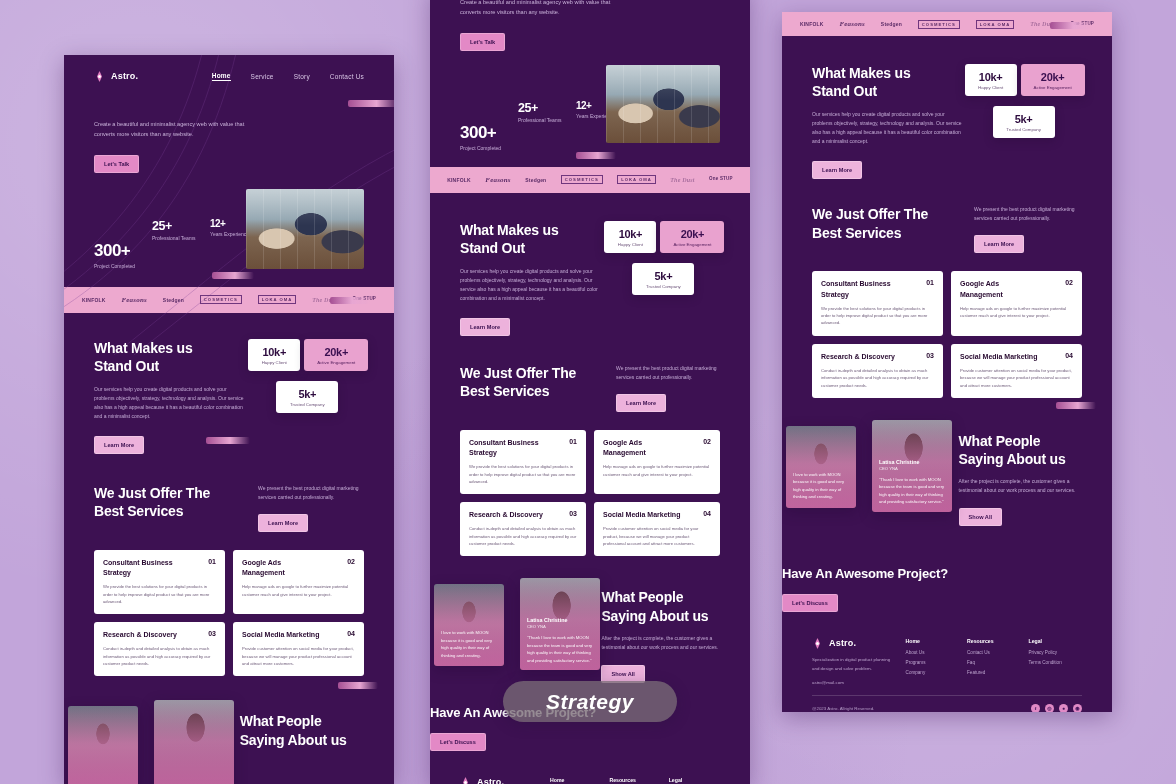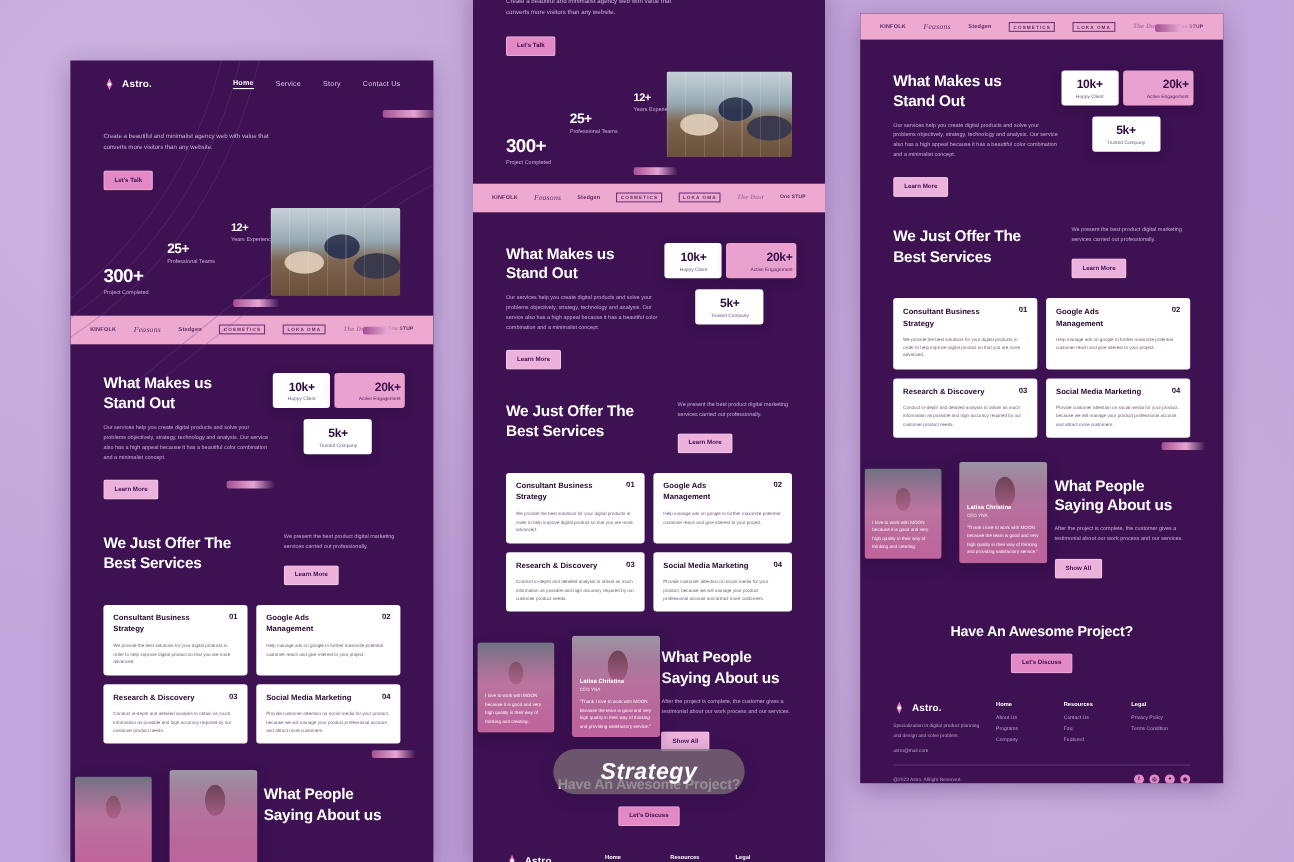--- a/index.html
+++ b/index.html
@@ -61,21 +61,21 @@
     border:1px solid rgba(255,255,255,.25); cursor:pointer;
   }
   .btn-pale{ background:#edb2dc; }
 
   .hero-stats{ position:relative; height:92px; margin-top:10px;}
   .stat{ position:absolute; }
   .stat .n{ color:#fff; font-weight:700; letter-spacing:-.5px;}
   .stat .l{ color:#c5acd6; font-size:5px; margin-top:2px;}
   .s1{ left:0;   bottom:6px; }  .s1 .n{ font-size:17px; }
   .s2{ left:58px; bottom:34px; } .s2 .n{ font-size:12.5px; }
-  .s3{ left:116px; bottom:54px; } .s3 .n{ font-size:10px; }
+  .s3{ left:116px; bottom:38px; } .s3 .n{ font-size:10px; }
 
   .hero-photo{
     position:absolute; right:0; bottom:6px; width:118px; height:80px;
     border-radius:2px; overflow:hidden;
   }
 
   
   .dash{
     position:absolute; height:7px; border-radius:2px;
     background:linear-gradient(90deg,#a54f93 0%, #e7a6d2 55%, rgba(231,166,210,0) 100%);
@@ -83,40 +83,40 @@
   }
 
   
   .logos{
     background:#eda9cf; display:flex; align-items:center; justify-content:space-around;
     padding:0 10px; height:26px;
   }
   .logo{ display:flex; align-items:center; gap:2px; color:#3c1050; font-size:5px; font-weight:700;
          opacity:.85; letter-spacing:.2px; white-space:nowrap;}
   .logo.boxed{ border:1px solid #5b2370; padding:1px 3px; font-size:4.2px; letter-spacing:1px;}
-  .logo.script{ font-family:"Liberation Serif", serif; font-style:italic; font-size:7px; font-weight:400;}
+  .logo.script{ font-family:"Liberation Serif", serif; font-style:italic; font-size:7px; font-weight:700;}
   .logo.faint{ opacity:.4; font-family:"Liberation Serif", serif; font-style:italic; font-size:6px;}
   .logo.stacked{ flex-direction:column; gap:0; line-height:1; font-size:4.5px; text-align:center;}
 
   
   .h2{ color:#fff; font-size:14px; font-weight:700; line-height:1.3; letter-spacing:-.2px;}
   .p-sm{ color:#c4abd5; font-size:5px; line-height:1.8; }
 
   
   .statcards{ position:relative; width:120px; height:78px;}
   .scard{
     position:absolute; background:#fff; border-radius:3px; text-align:center;
     padding:7px 4px 6px; box-shadow:0 3px 10px rgba(30,8,45,.25);
   }
   .scard .n{ font-size:11px; font-weight:700; color:#2d0b3e; letter-spacing:-.3px;}
   .scard .l{ font-size:4.4px; color:#6c5279; margin-top:2px;}
   .scard.pink{ background:#e9a2cf; }
   .scard.pink .n{ color:#3a0f50;} .scard.pink .l{ color:#57215f;}
   .sc1{ left:0;  top:0;  width:52px;}
-  .sc2{ left:56px;top:0;  width:64px;text-align:right;}
+  .sc2{ left:56px;top:0;  width:64px;}
   .sc3{ left:28px;top:42px;width:62px;}
 
   
   .cards{ display:grid; grid-template-columns:1fr 1fr; gap:8px; }
   .card{
     background:#fff; border-radius:3px; padding:8px 9px 9px;
     position:relative; min-height:52px;
   }
   .card h4{ font-size:7px; color:#27082f; line-height:1.45; font-weight:700; max-width:72%;}
   .card .num{ position:absolute; top:8px; right:9px; font-size:7px; font-weight:700; color:#27082f;}
@@ -131,21 +131,21 @@
   .tcard .ph{ position:absolute; inset:0; }
   .tcard .ov{ position:absolute; inset:0; background:linear-gradient(180deg, rgba(226,130,190,.15) 0%, rgba(226,120,185,.62) 45%, rgba(222,110,180,.8) 100%); }
   .tcard .txt{ position:absolute; left:7px; right:7px; bottom:7px; color:#fff;}
   .tcard .nm{ font-size:5.4px; font-weight:700;}
   .tcard .rl{ font-size:4.2px; opacity:.85; margin-top:1px;}
   .tcard .q{ font-size:4.2px; line-height:1.8; margin-top:5px; opacity:.95;}
   .t-left{ left:-26px; top:6px; width:70px; height:82px;}
   .t-main{ left:60px; top:0; width:80px; height:92px;}
 
   
-  .cta{ text-align:center; }
+  .cta{ text-align:left; }
   .cta h2{ color:#fff; font-size:13px; font-weight:700; letter-spacing:-.2px;}
 
   
   .footer{ border-top:0; }
   .f-grid{ display:grid; grid-template-columns:1.6fr 1fr 1fr 1fr; gap:8px;}
   .f-desc{ color:#bca3cd; font-size:4.4px; line-height:1.9; margin-top:7px; max-width:92px;}
   .f-mail{ color:#bca3cd; font-size:4.4px; margin-top:7px;}
   .f-col h5{ color:#fff; font-size:5.2px; font-weight:700; margin-bottom:6px;}
   .f-col a{ display:block; color:#bca3cd; font-size:4.6px; text-decoration:none; margin-bottom:5px;}
   .f-rule{ height:1px; background:rgba(255,255,255,.16); margin:10px 0 8px;}

